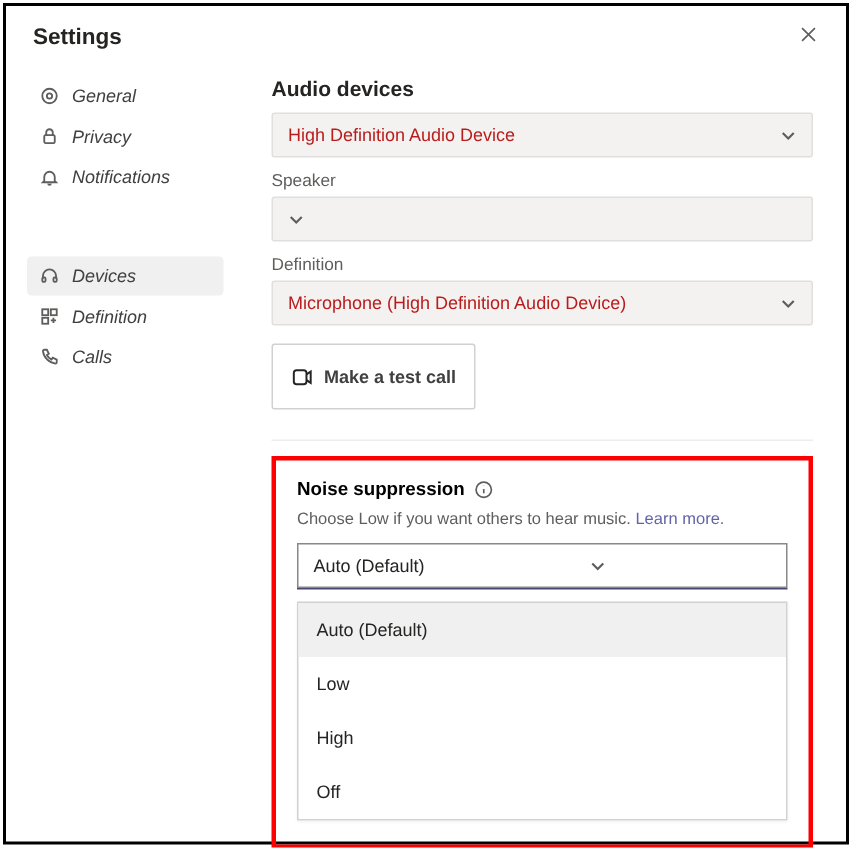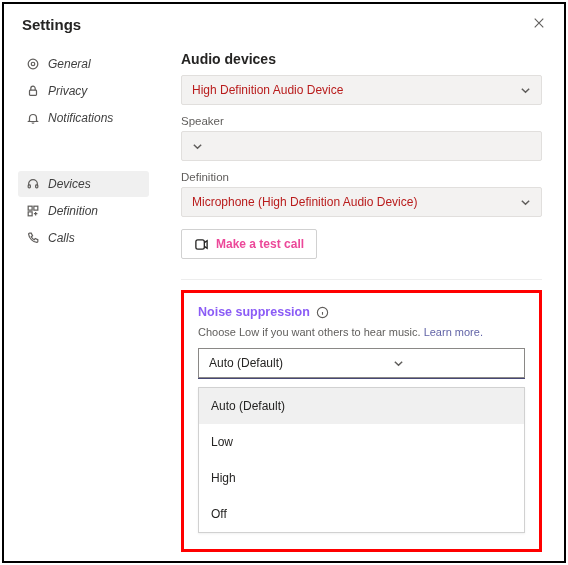--- a/index.html
+++ b/index.html
@@ -13,27 +13,27 @@
     .sb-item { display: flex; align-items: center; gap: 8px; padding: 6px 8px; font-size: 12px; color: #404040; cursor: pointer; border-radius: 3px; margin-bottom: 1px; font-style: italic; }
     .sb-item.active { background: #f0f0f0; margin-top: 40px; }
     .sb-icon { width: 14px; height: 14px; display: inline-flex; align-items: center; justify-content: center; color: #605e5c; flex-shrink: 0; }
     .sb-icon svg { stroke: currentColor; fill: none; stroke-width: 1.4; }
     .main { flex: 1; padding: 10px 22px 10px 22px; }
     .section-title { font-size: 14px; font-weight: 600; color: #252423; margin-bottom: 8px; }
     .field-label { font-size: 11.5px; color: #605e5c; margin: 10px 0 4px 0; }
     .select { background: #f3f2f1; border: 1px solid #e1dfdd; border-radius: 2px; height: 30px; display: flex; align-items: center; justify-content: space-between; padding: 0 10px; font-size: 12px; color: #b91c1c; cursor: pointer; }
     .chev { color: #605e5c; display: inline-flex; align-items: center; }
     .chev svg { width: 11px; height: 11px; stroke: currentColor; fill: none; stroke-width: 1.6; }
-    .test-btn { display: inline-flex; align-items: center; gap: 7px; border: 1px solid #d1d1d1; background: #fff; border-radius: 2px; height: 30px; padding: 0 12px; font-size: 12px; font-weight: 600; color: #ec4899; cursor: pointer; margin-top: 12px; }
+    .test-btn { display: inline-flex; align-items: center; gap: 7px; border: 1px solid #d1d1d1; background: #fff; border-radius: 2px; height: 44px; padding: 0 12px; font-size: 12px; font-weight: 600; color: #404040; cursor: pointer; margin-top: 12px; }
     .test-btn-icon { width: 15px; height: 15px; display: inline-flex; align-items: center; justify-content: center; }
     .test-btn-icon svg { stroke: #252423; fill: none; stroke-width: 1.4; }
     .divider { border: none; border-top: 1px solid #ededed; margin: 20px 0 0 0; }
     .highlight-box { border: 3px solid #ff0000; padding: 12px 14px 16px 14px; margin-top: 10px; }
     .ns-head { display: flex; align-items: center; gap: 6px; }
-    .ns-title { font-size: 12.5px; font-weight: 600; color: #8b5cf6; }
+    .ns-title { font-size: 12.5px; font-weight: 600; color: #000000; }
     .info-icon { width: 13px; height: 13px; display: inline-flex; align-items: center; justify-content: center; }
     .info-icon svg { stroke: #605e5c; fill: none; stroke-width: 1.2; }
     .ns-help { font-size: 11px; color: #605e5c; margin: 7px 0 10px 0; }
     .learn { color: #6264a7; text-decoration: none; cursor: pointer; }
     .ns-select { background: #fff; border: 1px solid #8a8886; height: 30px; display: flex; align-items: center; justify-content: space-between; padding: 0 10px; font-size: 12px; color: #252423; cursor: pointer; }
     .ns-select::after { content: ""; }
     .ns-underline { height: 1px; background: #464775; margin-top: 0; }
     .dropdown { border: 1px solid #d1d1d1; margin-top: 8px; box-shadow: 0 1px 2px rgba(0,0,0,0.06); }
     .dd-item { padding: 11px 12px; font-size: 12px; color: #252423; cursor: pointer; }
     .dd-item.sel { background: #f0f0f0; }

